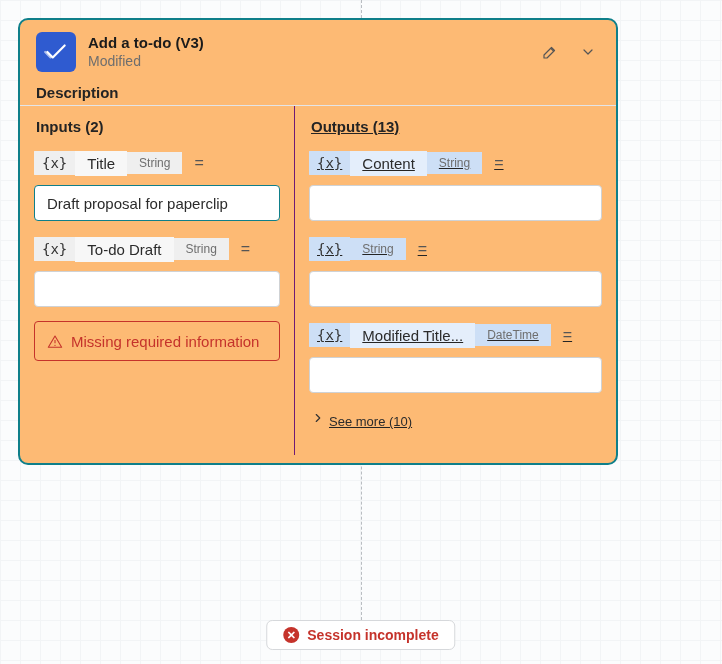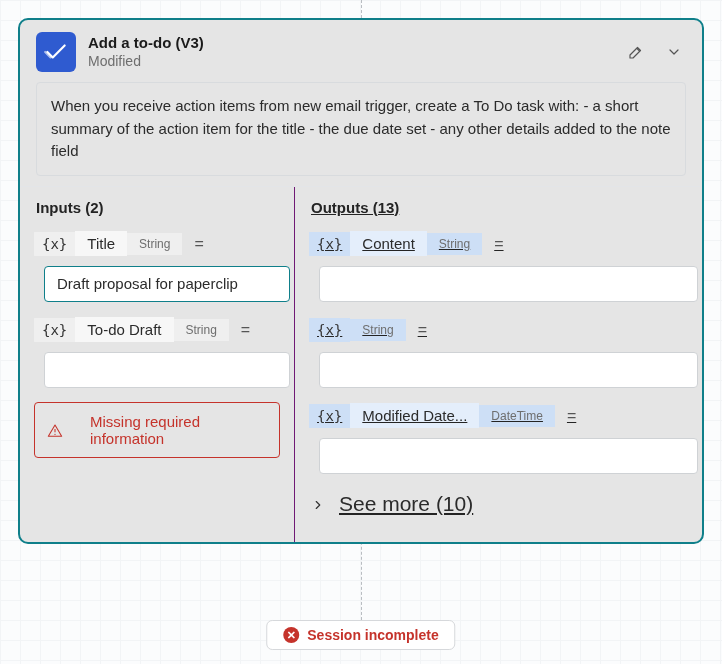--- a/index.html
+++ b/index.html
@@ -23,26 +23,26 @@
     top: 0;
     width: 0;
     height: 620px;
     border-left: 1.5px dashed #b9bdc2;
     z-index: 0;
   }
   .card {
     position: absolute;
     left: 18px;
     top: 18px;
-    width: 686px;
-    background: #e5e5e5;
+    width: 600px;
+    background: #fdba74;
     border: 2px solid #0f7f8a;
     border-radius: 10px;
     z-index: 1;
-    padding-bottom: 0;
+    padding-bottom: 8px;
   }
   .card-header {
     display: flex;
     align-items: center;
     padding: 12px 16px 6px 16px;
     gap: 12px;
   }
   .app-icon {
     width: 40px;
     height: 40px;
@@ -104,46 +104,46 @@
   .chip-name { padding: 4px 12px; font-size: 15px; color:#2b2b2b; }
   .chip-type { padding: 4px 12px; font-size: 12px; color:#6e6e6e; }
   .equals { color:#555; font-size:16px; padding:0 2px; }
 
   .value-box {
     width: 100%;
     height: 36px;
     border: 1px solid #cfd2d5;
     border-radius: 4px;
     padding: 6px 10px;
-    margin: 2px 0 14px 10px;
+    margin: 2px 0 14px 0;
     font-size: 15px;
     display: flex; align-items: center;
     background: #fff;
   }
   .value-box.selected { border: 1.5px solid #0f7f8a; }
   .value-box input {
     border: none; outline: none; width: 100%; font-size: 15px;
     font-family: inherit; color:#2b2b2b; background: transparent;
   }
 
   .error-box {
     border: 1px solid #c5332b;
     border-radius: 4px;
     padding: 10px 12px;
-    display: flex; gap: 27px;
+    display: flex; gap: 8px;
     color: #c5332b;
     font-size: 15px;
     margin-top: 4px;
-    align-items: center;
+    align-items: flex-end;
   }
   .error-box svg { flex: none; margin-top: 2px; }
 
   .see-more-row {
-    display: flex; align-items: flex-end; gap: 14px;
-    font-size: 21px; color:#2b2b2b;
+    display: flex; align-items: flex-end; gap: 4px;
+    font-size: 13px; color:#2b2b2b;
     padding: 4px 2px;
     cursor: pointer;
   }
   .see-more-row .chev { font-size: 16px; color:#333; }
 
   .status-pill {
     position: absolute;
     left: 50%;
     transform: translateX(-50%);
     top: 620px;
@@ -190,21 +190,21 @@
         </svg>
       </div>
       <div class="icon-btn">
         <svg width="16" height="16" viewBox="0 0 24 24" fill="none">
           <path d="M6 9l6 6 6-6" stroke="#555" stroke-width="1.8" stroke-linecap="round" stroke-linejoin="round"></path>
         </svg>
       </div>
     </div>
   </div>
 
-  <div class="desc-box">When you receive action items from new email trigger, create a To Do task with: - a short summary of the action item for the title - the due date set - any other details added to the note field</div>
+  <div class="section-label">Description</div>
 
   <div class="io-area">
 
     <div class="io-col inputs">
       <div class="io-heading">Inputs (2)</div>
 
       <div class="param-row">
         <div class="param-chip grey">
           <span class="chip-var">{x}</span>
           <span class="chip-name">Title</span>
@@ -260,21 +260,21 @@
         </div>
         <span class="equals">=</span>
       </div>
       <div class="value-box">
         <input type="text" value="" style="">
       </div>
 
       <div class="param-row">
         <div class="param-chip blue">
           <span class="chip-var">{x}</span>
-          <span class="chip-name">Modified Date...</span>
+          <span class="chip-name">Modified Title...</span>
           <span class="chip-type">DateTime</span>
         </div>
         <span class="equals">=</span>
       </div>
       <div class="value-box">
         <input type="text" value="" style="">
       </div>
 
       <div class="see-more-row">
         <span class="chev">

